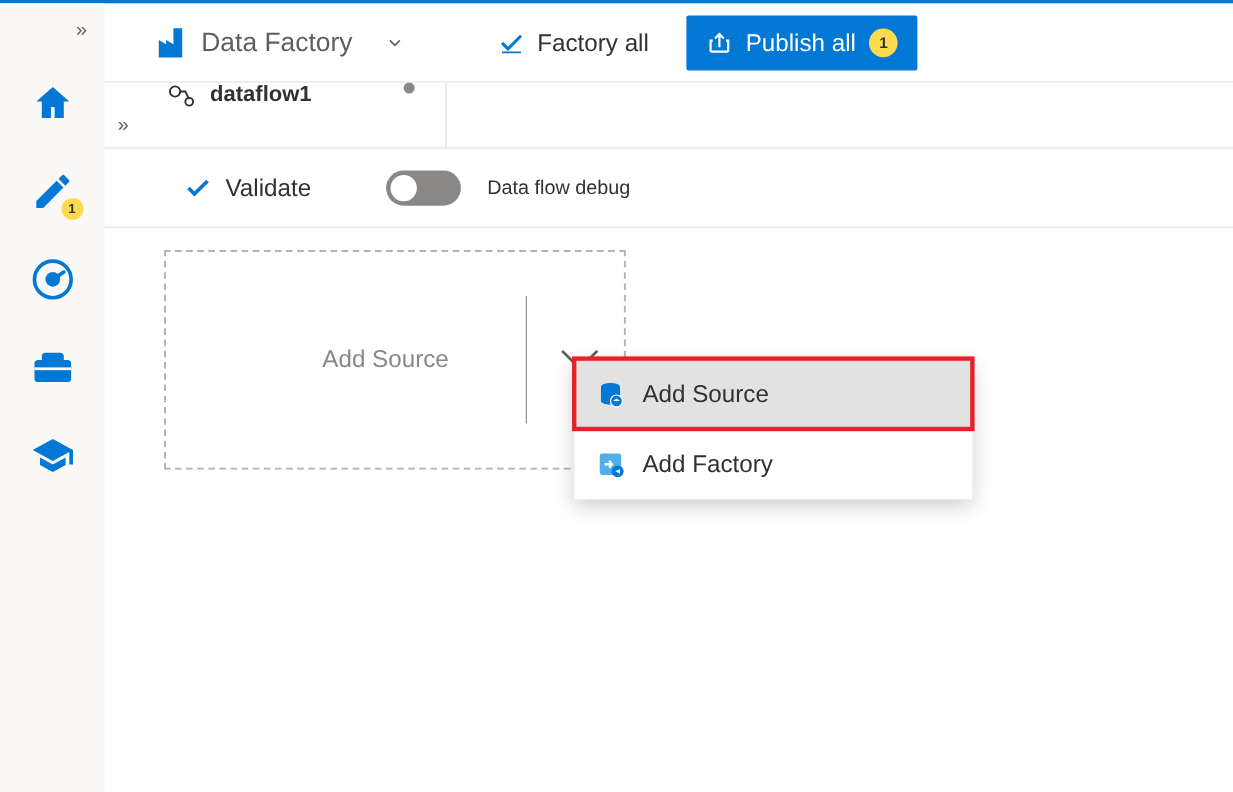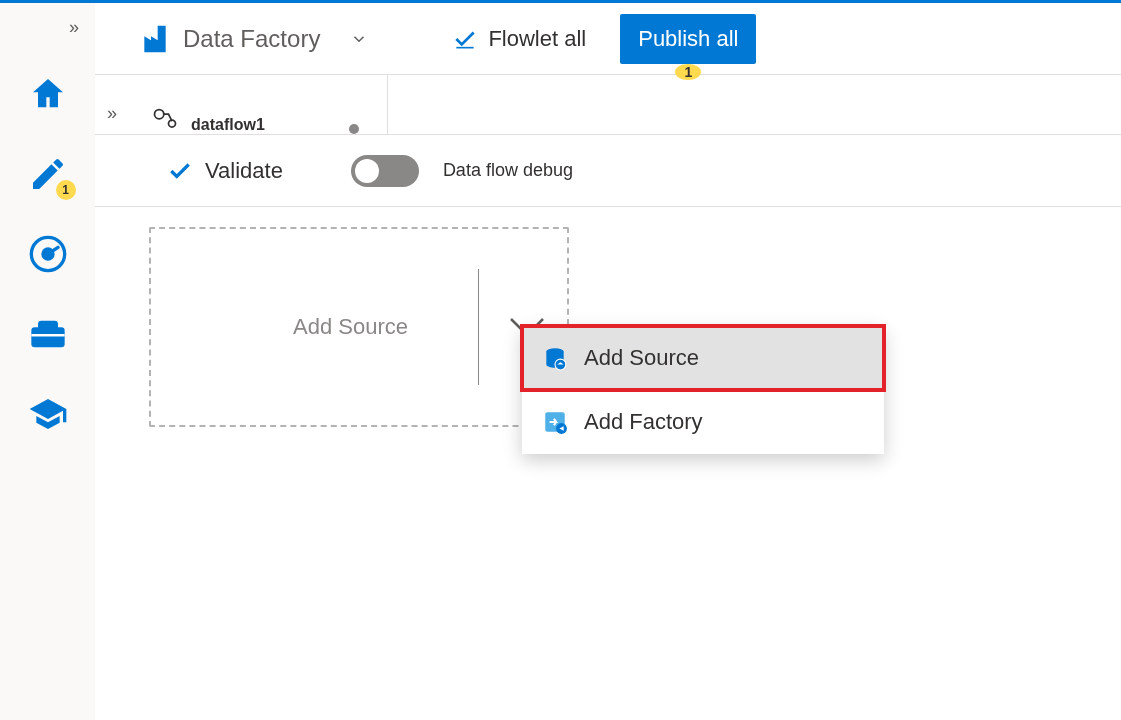--- a/index.html
+++ b/index.html
@@ -40,32 +40,31 @@
     .brand-chevron { color:#605e5c; margin-left:18px; }
     .toolbar-btn {
       display:flex; align-items:center; gap:10px; font-size:22px; cursor:pointer;
       padding:6px 12px;
     }
     .toolbar-btn .check { color:#0078d4; }
     .publish-btn {
       background:#0078d4; color:#fff; height:50px; padding:0 18px;
       display:flex; align-items:center; gap:12px; font-size:22px; cursor:pointer;
       border-radius:2px;
-      flex-direction:column;
     }
     .publish-badge {
       background:#ffd94e; color:#323130; border-radius:50%; width:26px; height:26px;
       display:flex; align-items:center; justify-content:center; font-size:14px; font-weight:600;
     }
     .tabstrip {
       display:flex; align-items:stretch; height:60px; border-bottom:1px solid #e1dfdd;
       padding-left:44px;
     }
     .tab {
-      display:flex; align-items:flex-end; gap:12px; padding:0 28px 0 12px; font-size:16px;
+      display:flex; align-items:flex-start; gap:12px; padding:0 28px 0 12px; font-size:20px;
       border-right:1px solid #e1dfdd; position:relative; cursor:pointer;
     }
     .tab-dot { width:10px; height:10px; background:#8a8886; border-radius:50%; }
     .tab-rest { flex:1; border-bottom:0; }
     .subtoolbar {
       display:flex; align-items:center; gap:24px; height:72px; padding-left:72px;
       border-bottom:1px solid #e1dfdd;
       text-align:center;
     }
     .validate-btn { display:flex; align-items:center; gap:12px; font-size:22px; cursor:pointer; }
@@ -144,21 +143,21 @@
       <svg class="brand-chevron" width="18" height="18" viewBox="0 0 24 24">
           <path fill="none" stroke="#605e5c" stroke-width="2" d="M6 9l6 6 6-6"></path>
         </svg>
     </div>
     <div style="width:28px"></div>
     <div class="toolbar-btn">
       <svg class="check" width="26" height="26" viewBox="0 0 24 24">
         <path fill="none" stroke="#0078d4" stroke-width="2.5" d="M4 12l5 5L20 6"></path>
         <path fill="none" stroke="#0078d4" stroke-width="1.5" d="M4 20h16"></path>
       </svg>
-      <span>Flowlet all</span>
+      <span>Factory all</span>
     </div>
     <div class="publish-btn">
       <svg width="24" height="24" viewBox="0 0 24 24">
           <path fill="none" stroke="#fff" stroke-width="2" d="M12 4v12M8 8l4-4 4 4M4 20V10h2M20 20V10h-2M4 20h16"></path>
         </svg>
       <span>Publish all</span>
       <span class="publish-badge">1</span>
     </div>
   </div>
 

